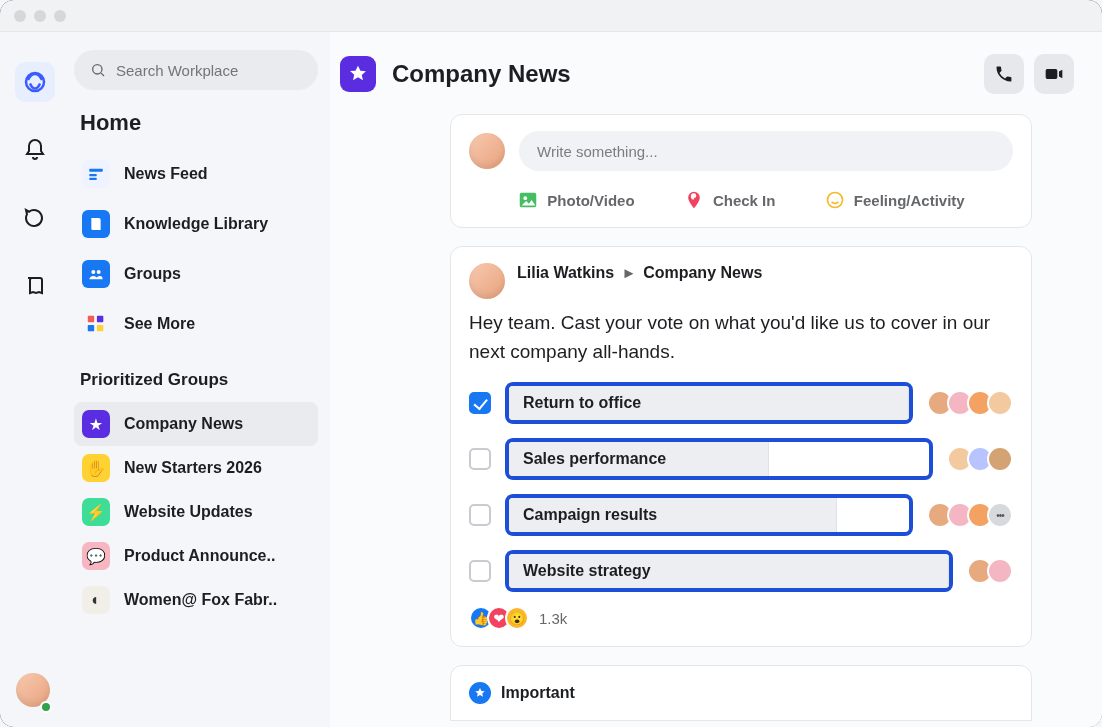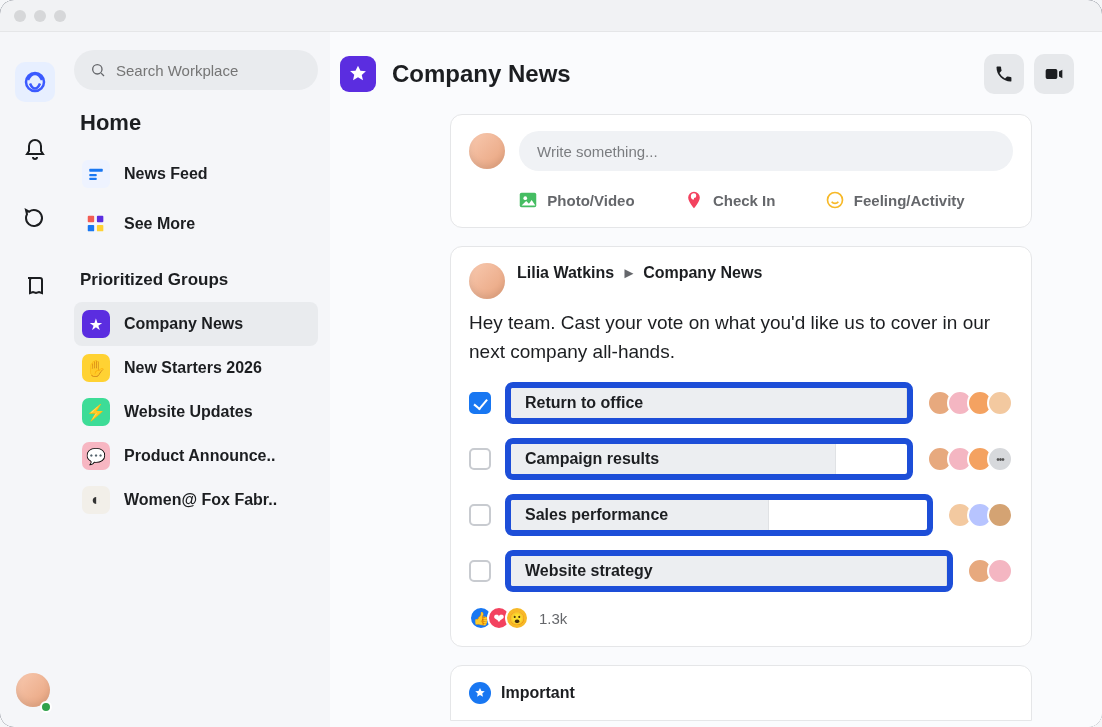--- a/index.html
+++ b/index.html
@@ -49,21 +49,21 @@
   .composer-actions { display:flex; align-items:center; justify-content:space-evenly; padding-top:4px; }
   .c-action { display:flex; align-items:center; gap:8px; color:#65676b; font-size:15px; font-weight:600; cursor:pointer;}
   .c-action .ci { width:22px; height:22px; border-radius:5px; display:flex; align-items:center; justify-content:center; }
   .post-header { display:flex; gap:12px; margin-bottom:10px; }
   .post-header strong { font-size:16px; color:#1c1e21; font-weight:700; }
   .post-body { font-size:19px; line-height:1.5; color:#1c1e21; margin-bottom:16px; }
   .poll-row { display:flex; align-items:center; gap:14px; margin-bottom:14px; }
   .chk { width:22px; height:22px; border-radius:5px; border:2px solid #c8cbd0; display:flex; align-items:center; justify-content:center; flex:0 0 auto; cursor:pointer; }
   .chk.checked { background:#1877f2; border-color:#1877f2; }
   .chk.checked::after { content:""; width:6px; height:11px; border:solid #fff; border-width:0 2.5px 2.5px 0; transform:rotate(40deg) translateY(-1px); }
-  .poll-bar { flex:1; height:42px; border-radius:8px; background:#fff; border:6px solid #1d4ed8; position:relative; overflow:hidden; display:flex; align-items:center; }
+  .poll-bar { flex:1; height:42px; border-radius:8px; background:#fff; border:4px solid #1d4ed8; position:relative; overflow:hidden; display:flex; align-items:center; }
   .poll-fill { position:absolute; left:0; top:0; bottom:0; background:#eceef1; border-right:1px solid #e0e2e5; }
   .poll-text { position:relative; font-size:16px; font-weight:600; color:#1c1e21; padding-left:14px; }
   .voters { display:flex; }
   .voter { width:26px; height:26px; border-radius:50%; border:2px solid #fff; margin-left:-6px; }
   .voter:first-child { margin-left:0; }
   .reactions-row { display:flex; align-items:center; gap:10px; }
   .reactions { display:flex; }
   .react { width:24px; height:24px; border-radius:50%; border:2px solid #fff; margin-left:-6px; display:flex; align-items:center; justify-content:center; font-size:13px; color:#fff;}
   .react:first-child{margin-left:0;}
   .react-count { font-size:15px; color:#65676b; font-weight:500; }
@@ -128,20 +128,38 @@
         <span class="nav-icon" style="background:#eef3ff;color:#1877f2">
           <svg width="18" height="18" viewBox="0 0 24 24" fill="currentColor">
               <rect x="3" y="5" width="18" height="4" rx="1"></rect>
               <rect x="3" y="12" width="10" height="3" rx="1"></rect>
               <rect x="3" y="17" width="10" height="3" rx="1"></rect>
             </svg>
         </span>
         <span class="nav-label">News Feed</span>
       </div>
       <div class="nav-item">
+        <span class="nav-icon" style="background:#1877f2">
+          <svg width="16" height="16" viewBox="0 0 24 24" fill="#fff">
+              <path d="M5 3h11a3 3 0 0 1 3 3v15H7a2 2 0 0 1-2-2V3z"></path>
+            </svg>
+        </span>
+        <span class="nav-label">Knowledge Library</span>
+      </div>
+      <div class="nav-item">
+        <span class="nav-icon" style="background:#1877f2">
+          <svg width="16" height="16" viewBox="0 0 24 24" fill="#fff">
+              <circle cx="8" cy="9" r="3"></circle>
+              <circle cx="16" cy="9" r="3"></circle>
+              <path d="M2 20c0-3 3-5 6-5s6 2 6 5M12 20c0-3 3-5 6-5s4 2 4 5"></path>
+            </svg>
+        </span>
+        <span class="nav-label">Groups</span>
+      </div>
+      <div class="nav-item">
         <span class="nav-icon" style="background:transparent">
           <svg width="22" height="22" viewBox="0 0 24 24">
               <rect x="3" y="3" width="7" height="7" rx="1" fill="#f25c54"></rect>
               <rect x="13" y="3" width="7" height="7" rx="1" fill="#5b2de0"></rect>
               <rect x="3" y="13" width="7" height="7" rx="1" fill="#1877f2"></rect>
               <rect x="13" y="13" width="7" height="7" rx="1" fill="#ffd233"></rect>
             </svg>
         </span>
         <span class="nav-label">See More</span>
       </div>
@@ -253,40 +271,40 @@
                 <div class="voters">
                   <span class="voter" style="background:#e7a97e"></span>
                   <span class="voter" style="background:#f4b6c2"></span>
                   <span class="voter" style="background:#f4a261"></span>
                   <span class="voter" style="background:#f3c9a0"></span>
                 </div>
               </div>
               <div class="poll-row">
                 <span class="chk"></span>
                 <div class="poll-bar">
+                  <div class="poll-fill" style="width:62%"></div>
+                  <span class="poll-text">Sales performance</span>
+                </div>
+                <div class="voters">
+                  <span class="voter" style="background:#f3c9a0"></span>
+                  <span class="voter" style="background:#b7c4ff"></span>
+                  <span class="voter" style="background:#d4a373"></span>
+                </div>
+              </div>
+              <div class="poll-row">
+                <span class="chk"></span>
+                <div class="poll-bar">
                   <div class="poll-fill" style="width:82%"></div>
                   <span class="poll-text">Campaign results</span>
                 </div>
                 <div class="voters">
                   <span class="voter" style="background:#e7a97e"></span>
                   <span class="voter" style="background:#f4b6c2"></span>
                   <span class="voter" style="background:#f4a261"></span>
                   <span class="voter voter-more" style="background:#d7d9dc">•••</span>
-                </div>
-              </div>
-              <div class="poll-row">
-                <span class="chk"></span>
-                <div class="poll-bar">
-                  <div class="poll-fill" style="width:62%"></div>
-                  <span class="poll-text">Sales performance</span>
-                </div>
-                <div class="voters">
-                  <span class="voter" style="background:#f3c9a0"></span>
-                  <span class="voter" style="background:#b7c4ff"></span>
-                  <span class="voter" style="background:#d4a373"></span>
                 </div>
               </div>
               <div class="poll-row">
                 <span class="chk"></span>
                 <div class="poll-bar">
                   <div class="poll-fill" style="width:100%"></div>
                   <span class="poll-text">Website strategy</span>
                 </div>
                 <div class="voters">
                   <span class="voter" style="background:#e7a97e"></span>

